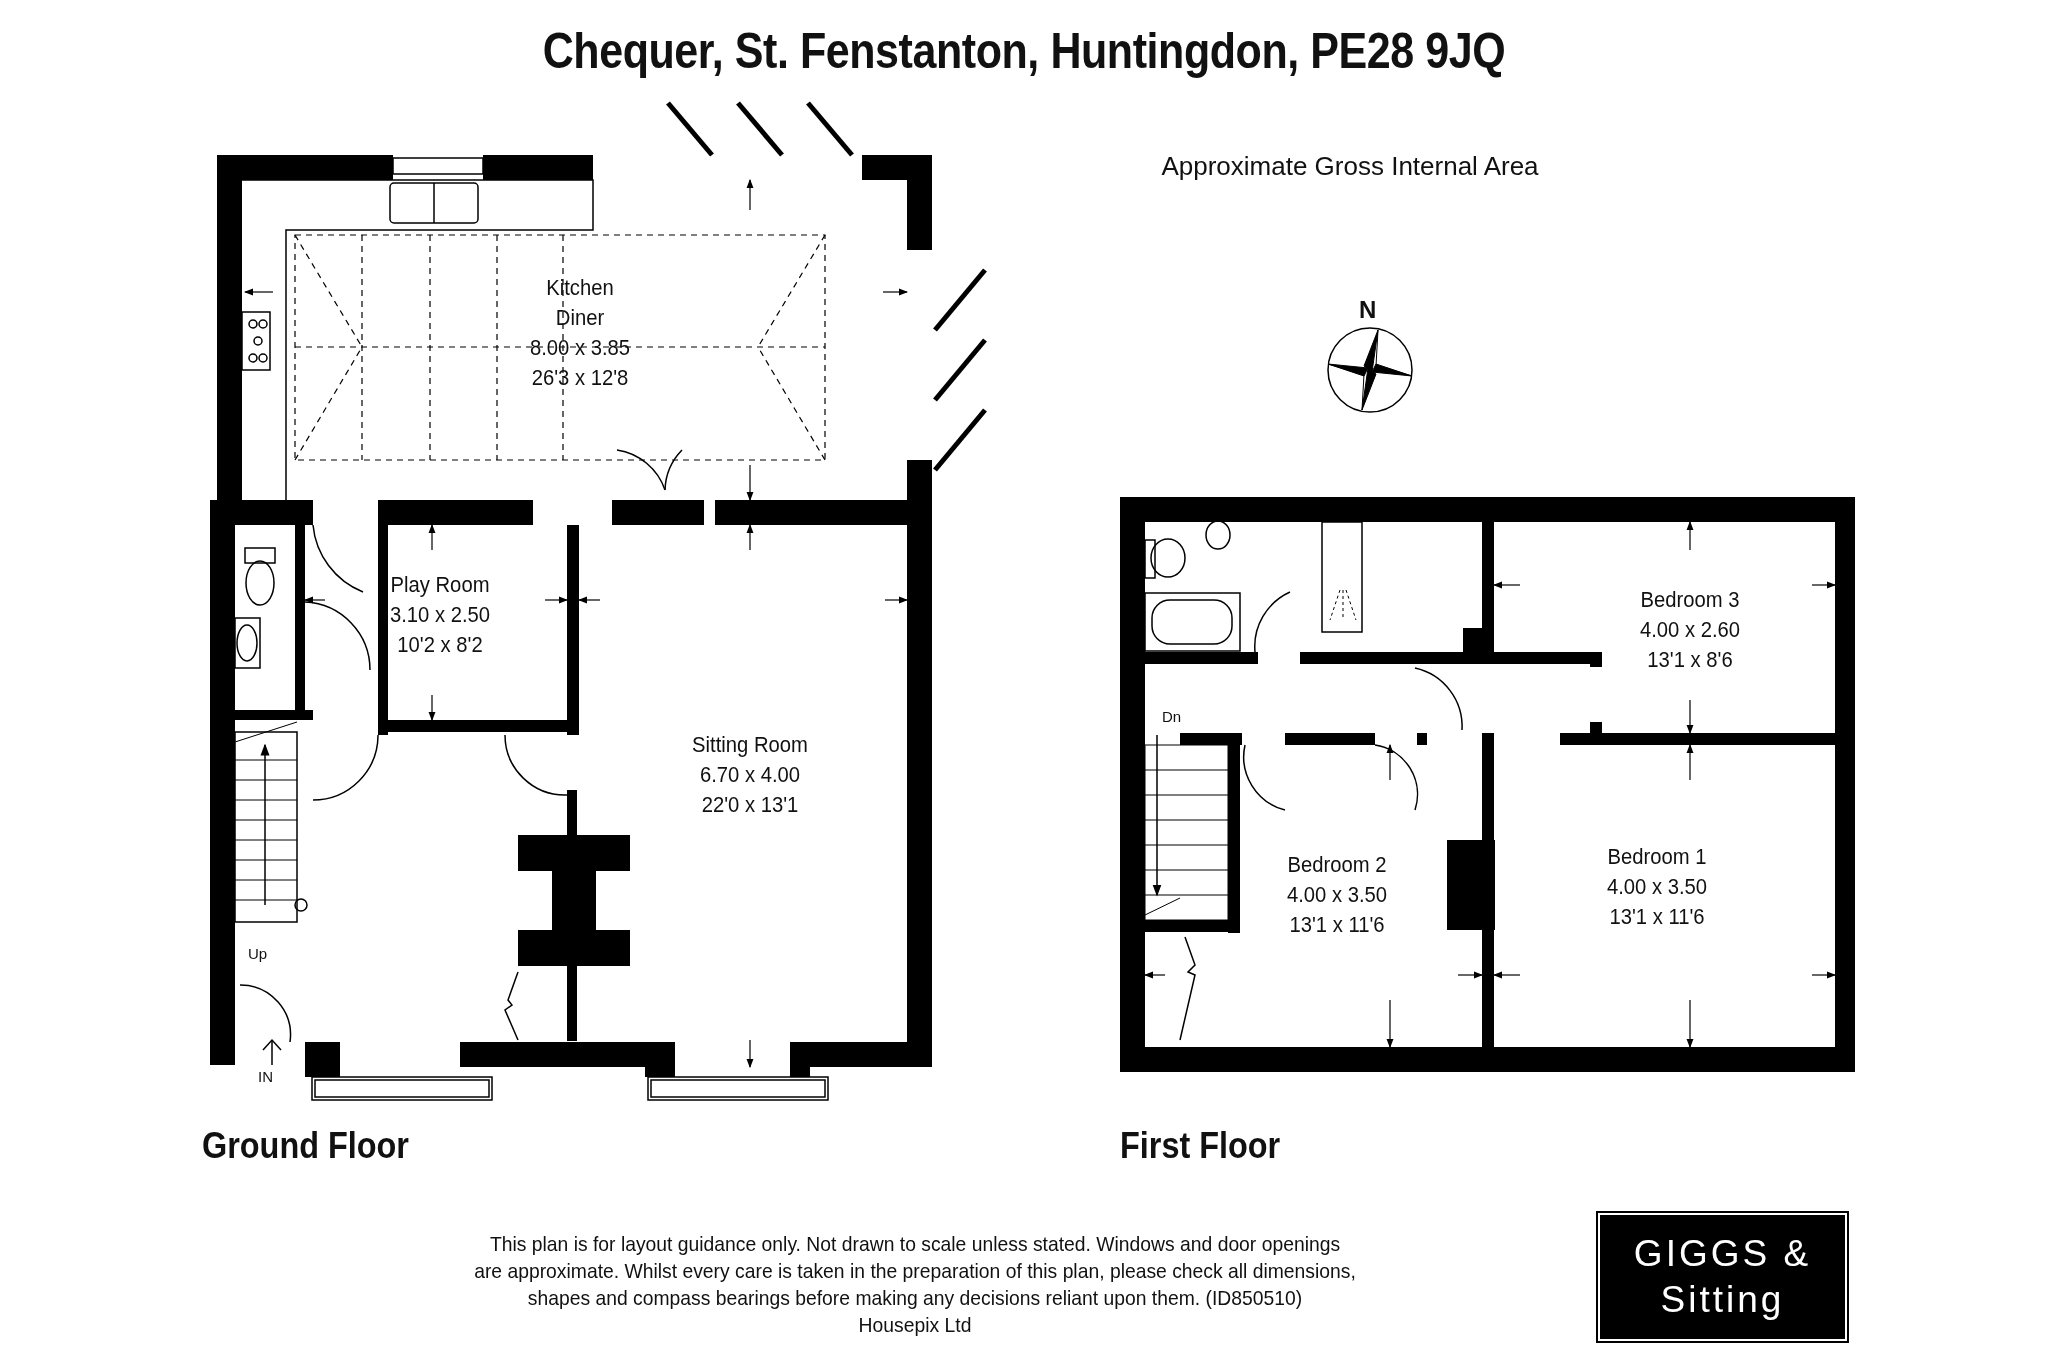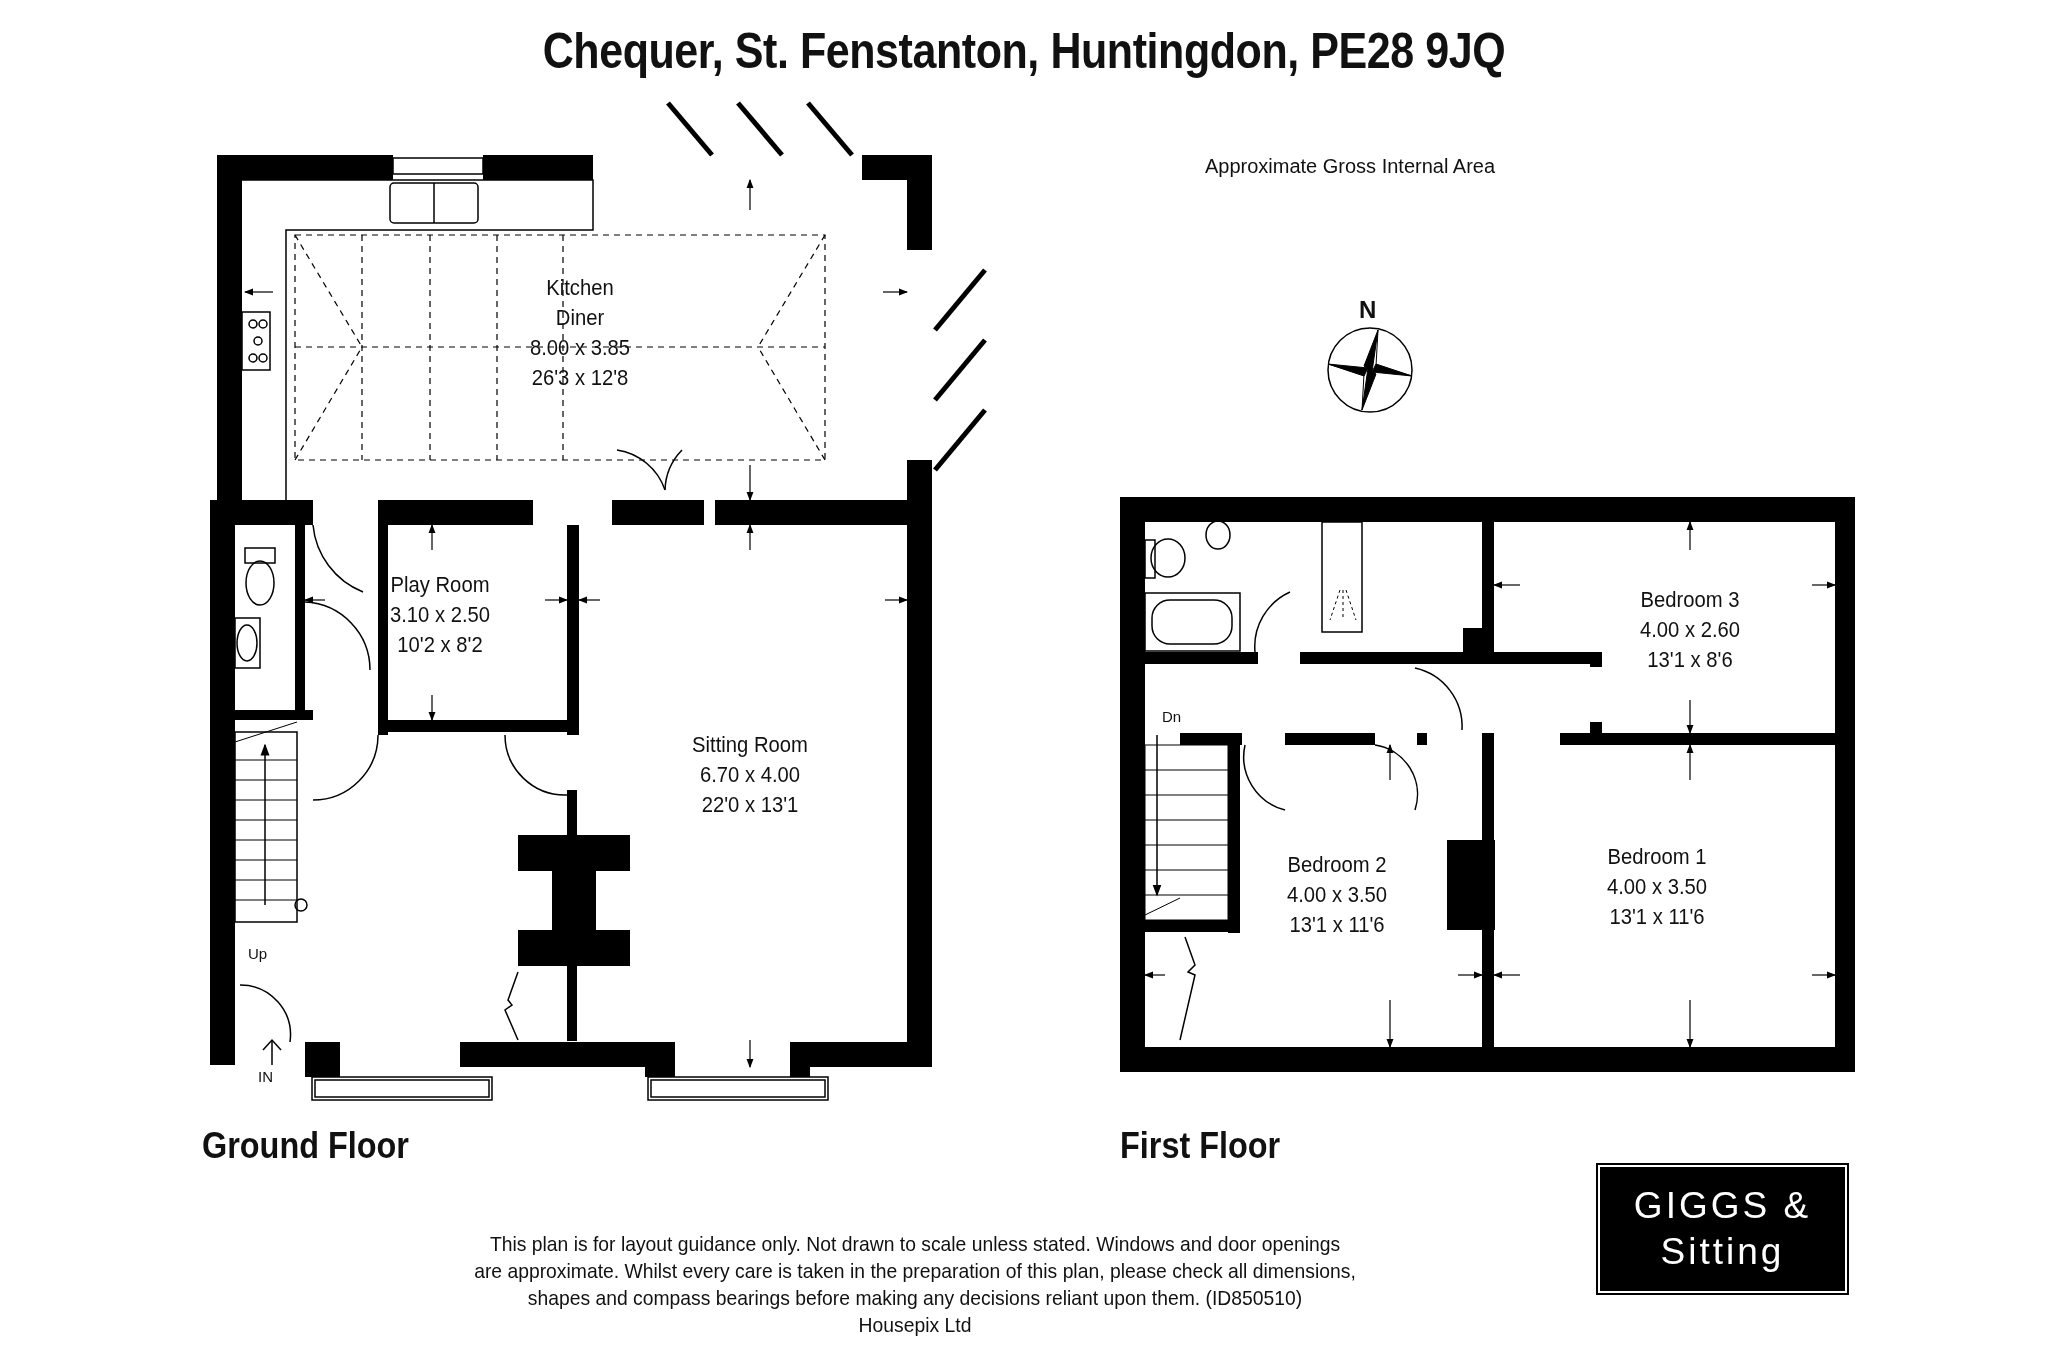--- a/index.html
+++ b/index.html
@@ -1,24 +1,24 @@
 <!DOCTYPE html>
 <html><head>
 <meta charset="utf-8">
 <style>
   html, body { margin: 0; padding: 0; background: #ffffff; }
   body { width: 2048px; height: 1365px; position: relative; overflow: hidden; font-family: "Liberation Sans", sans-serif; color: #111; }
   .title { position: absolute; left: 0; width: 2048px; top: 22px; text-align: center; font-size: 50px; font-weight: bold; transform: scaleX(0.86); letter-spacing: -0.5px; }
-  .area { position: absolute; left: 1140px; width: 420px; top: 153px; text-align: center; font-size: 20px; line-height: 27px; }
+  .area { position: absolute; left: 1140px; width: 420px; top: 153px; text-align: center; font-size: 26px; line-height: 27px; }
   .plan { position: absolute; left: 0; top: 0; }
   .room-label { position: absolute; text-align: center; font-size: 22px; line-height: 30px; transform: scaleX(0.92); }
   .floor-label { position: absolute; font-size: 36px; font-weight: bold; transform: scaleX(0.9); transform-origin: left center; }
   .small-label { position: absolute; font-size: 15px; }
   .disclaimer { position: absolute; left: 250px; width: 1330px; top: 1230px; text-align: center; font-size: 21px; line-height: 27px; transform: scaleX(0.92); }
-  .logo { position: absolute; left: 1598px; top: 1165px; width: 245px; height: 124px; background: #000; border: 2px solid #fff; outline: 2px solid #000; color: #fff; display: flex; flex-direction: column; justify-content: center; align-items: center; font-size: 37px; letter-spacing: 3px; line-height: 46px; }
+  .logo { position: absolute; left: 1598px; top: 1213px; width: 245px; height: 124px; background: #000; border: 2px solid #fff; outline: 2px solid #000; color: #fff; display: flex; flex-direction: column; justify-content: center; align-items: center; font-size: 37px; letter-spacing: 3px; line-height: 46px; }
 </style>
 </head>
 <body>
 
 <div class="title">Chequer, St. Fenstanton, Huntingdon, PE28 9JQ</div>
 
 <div class="area">
   <div>Approximate Gross Internal Area</div>
 </div>
 

